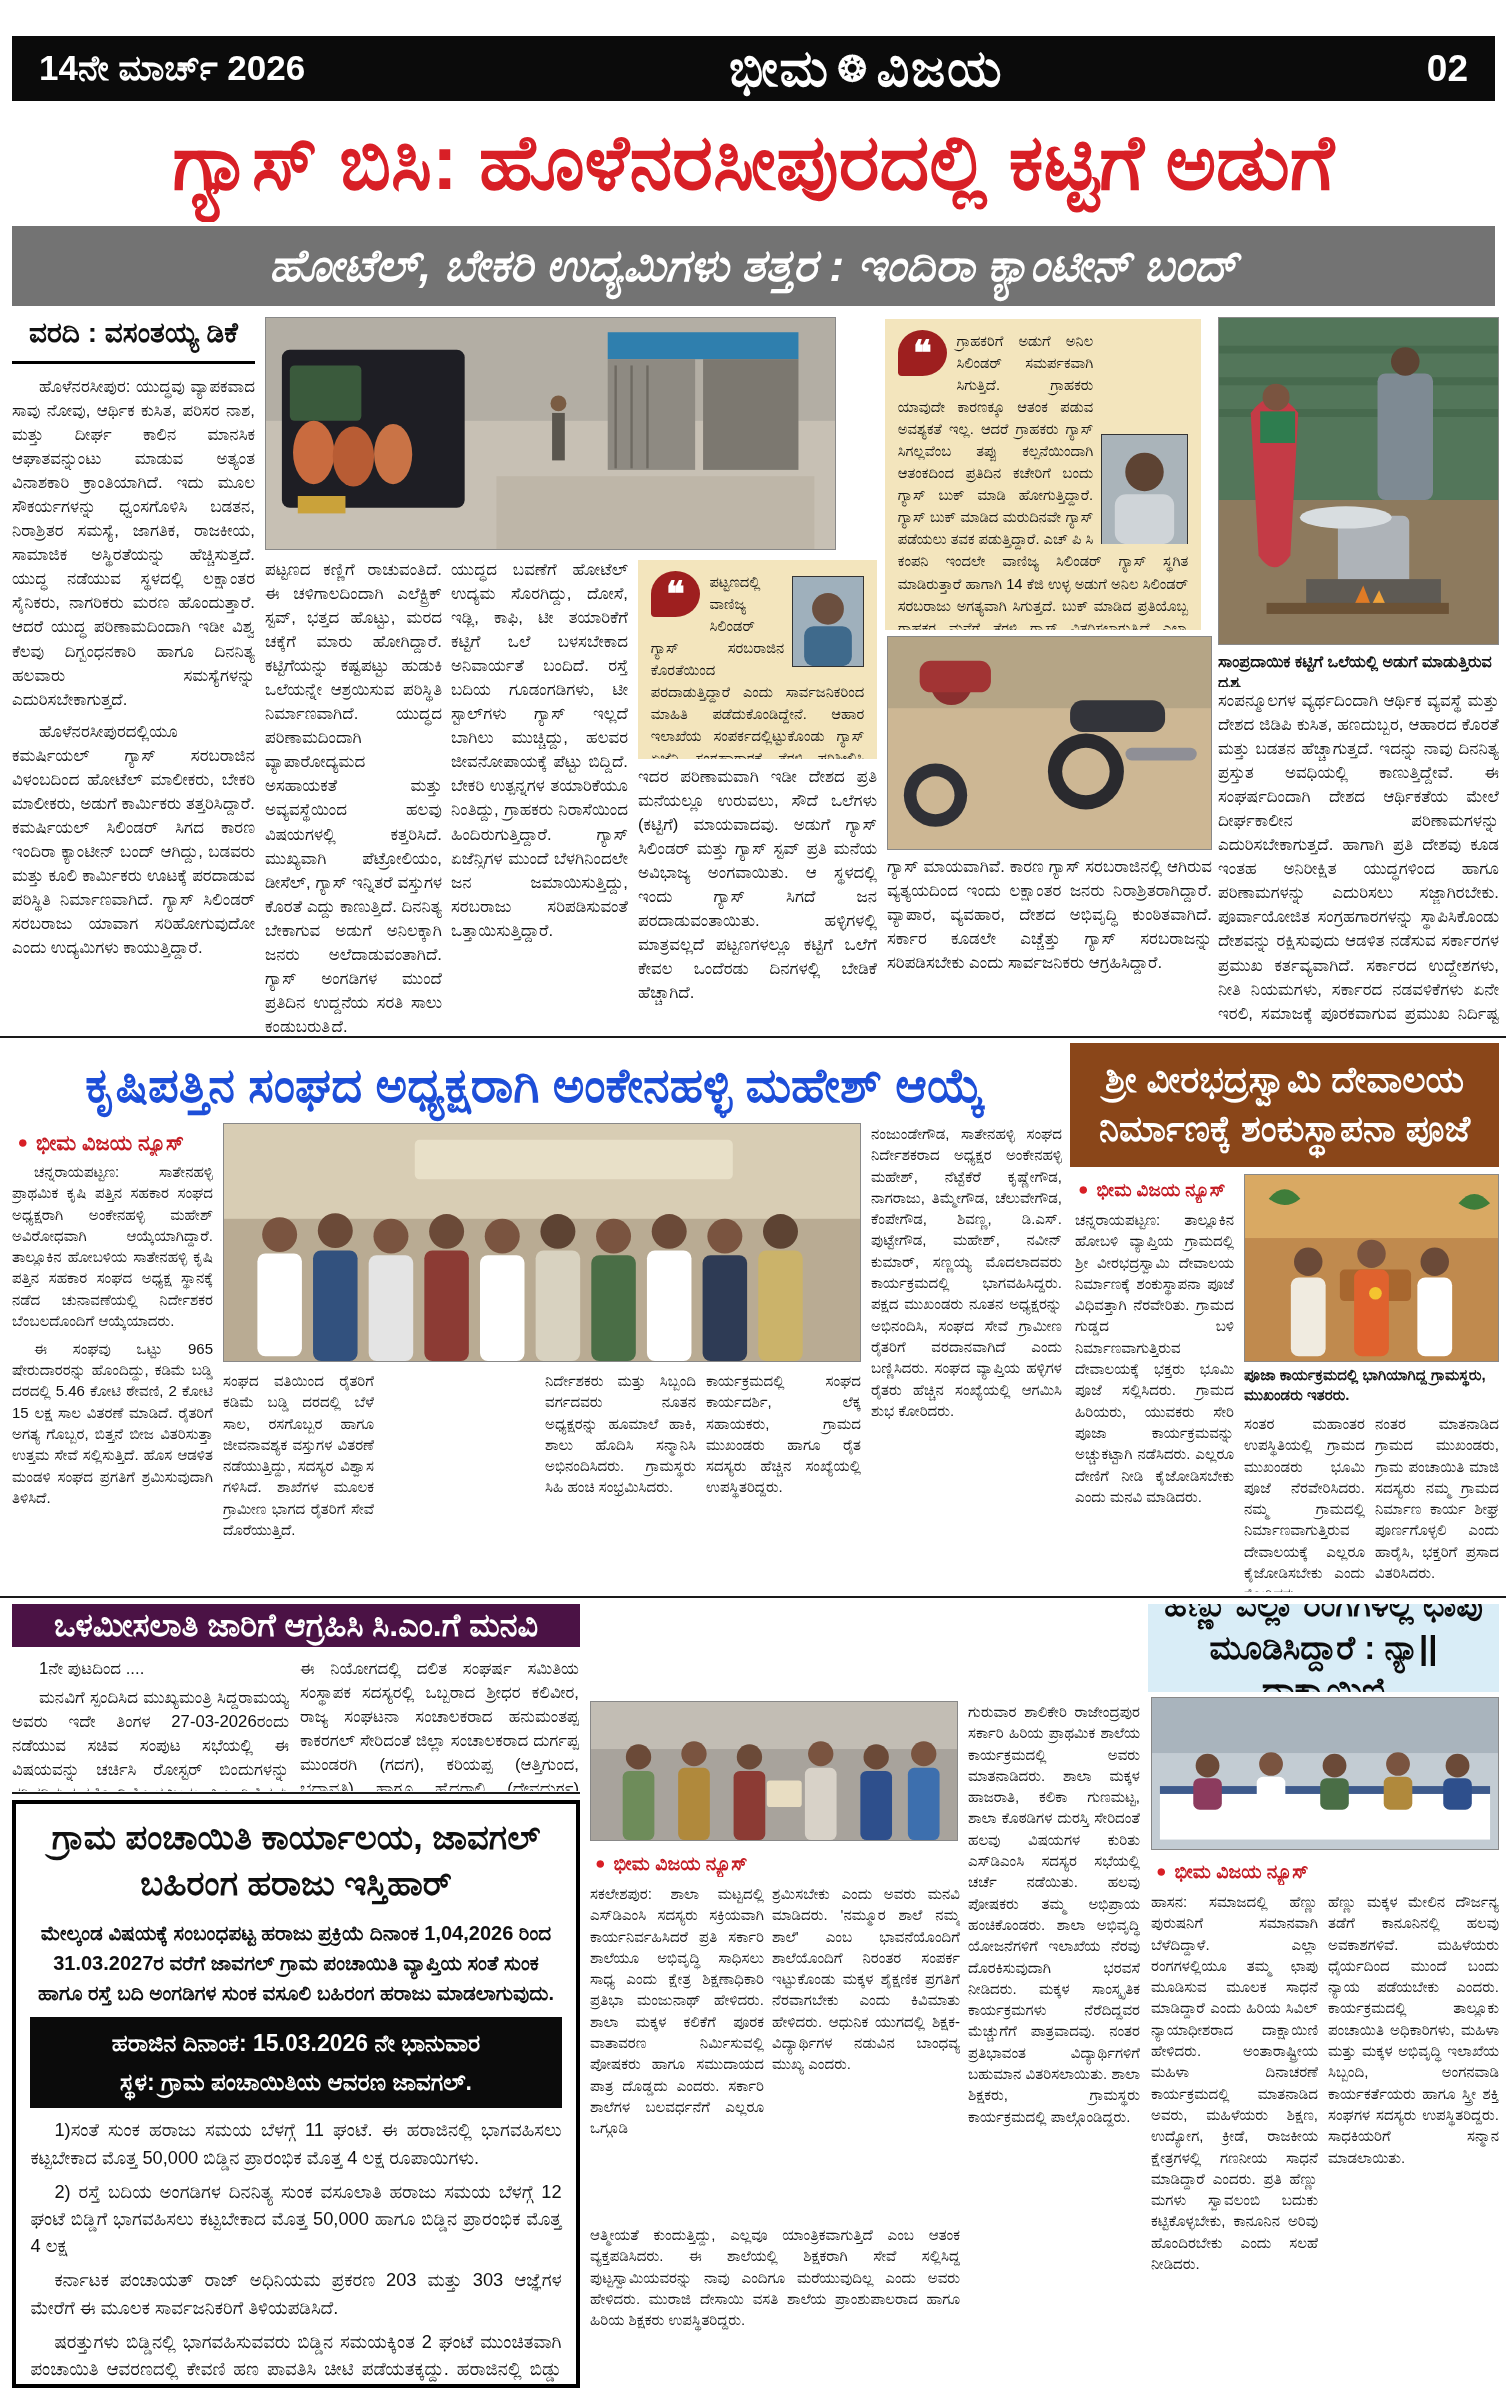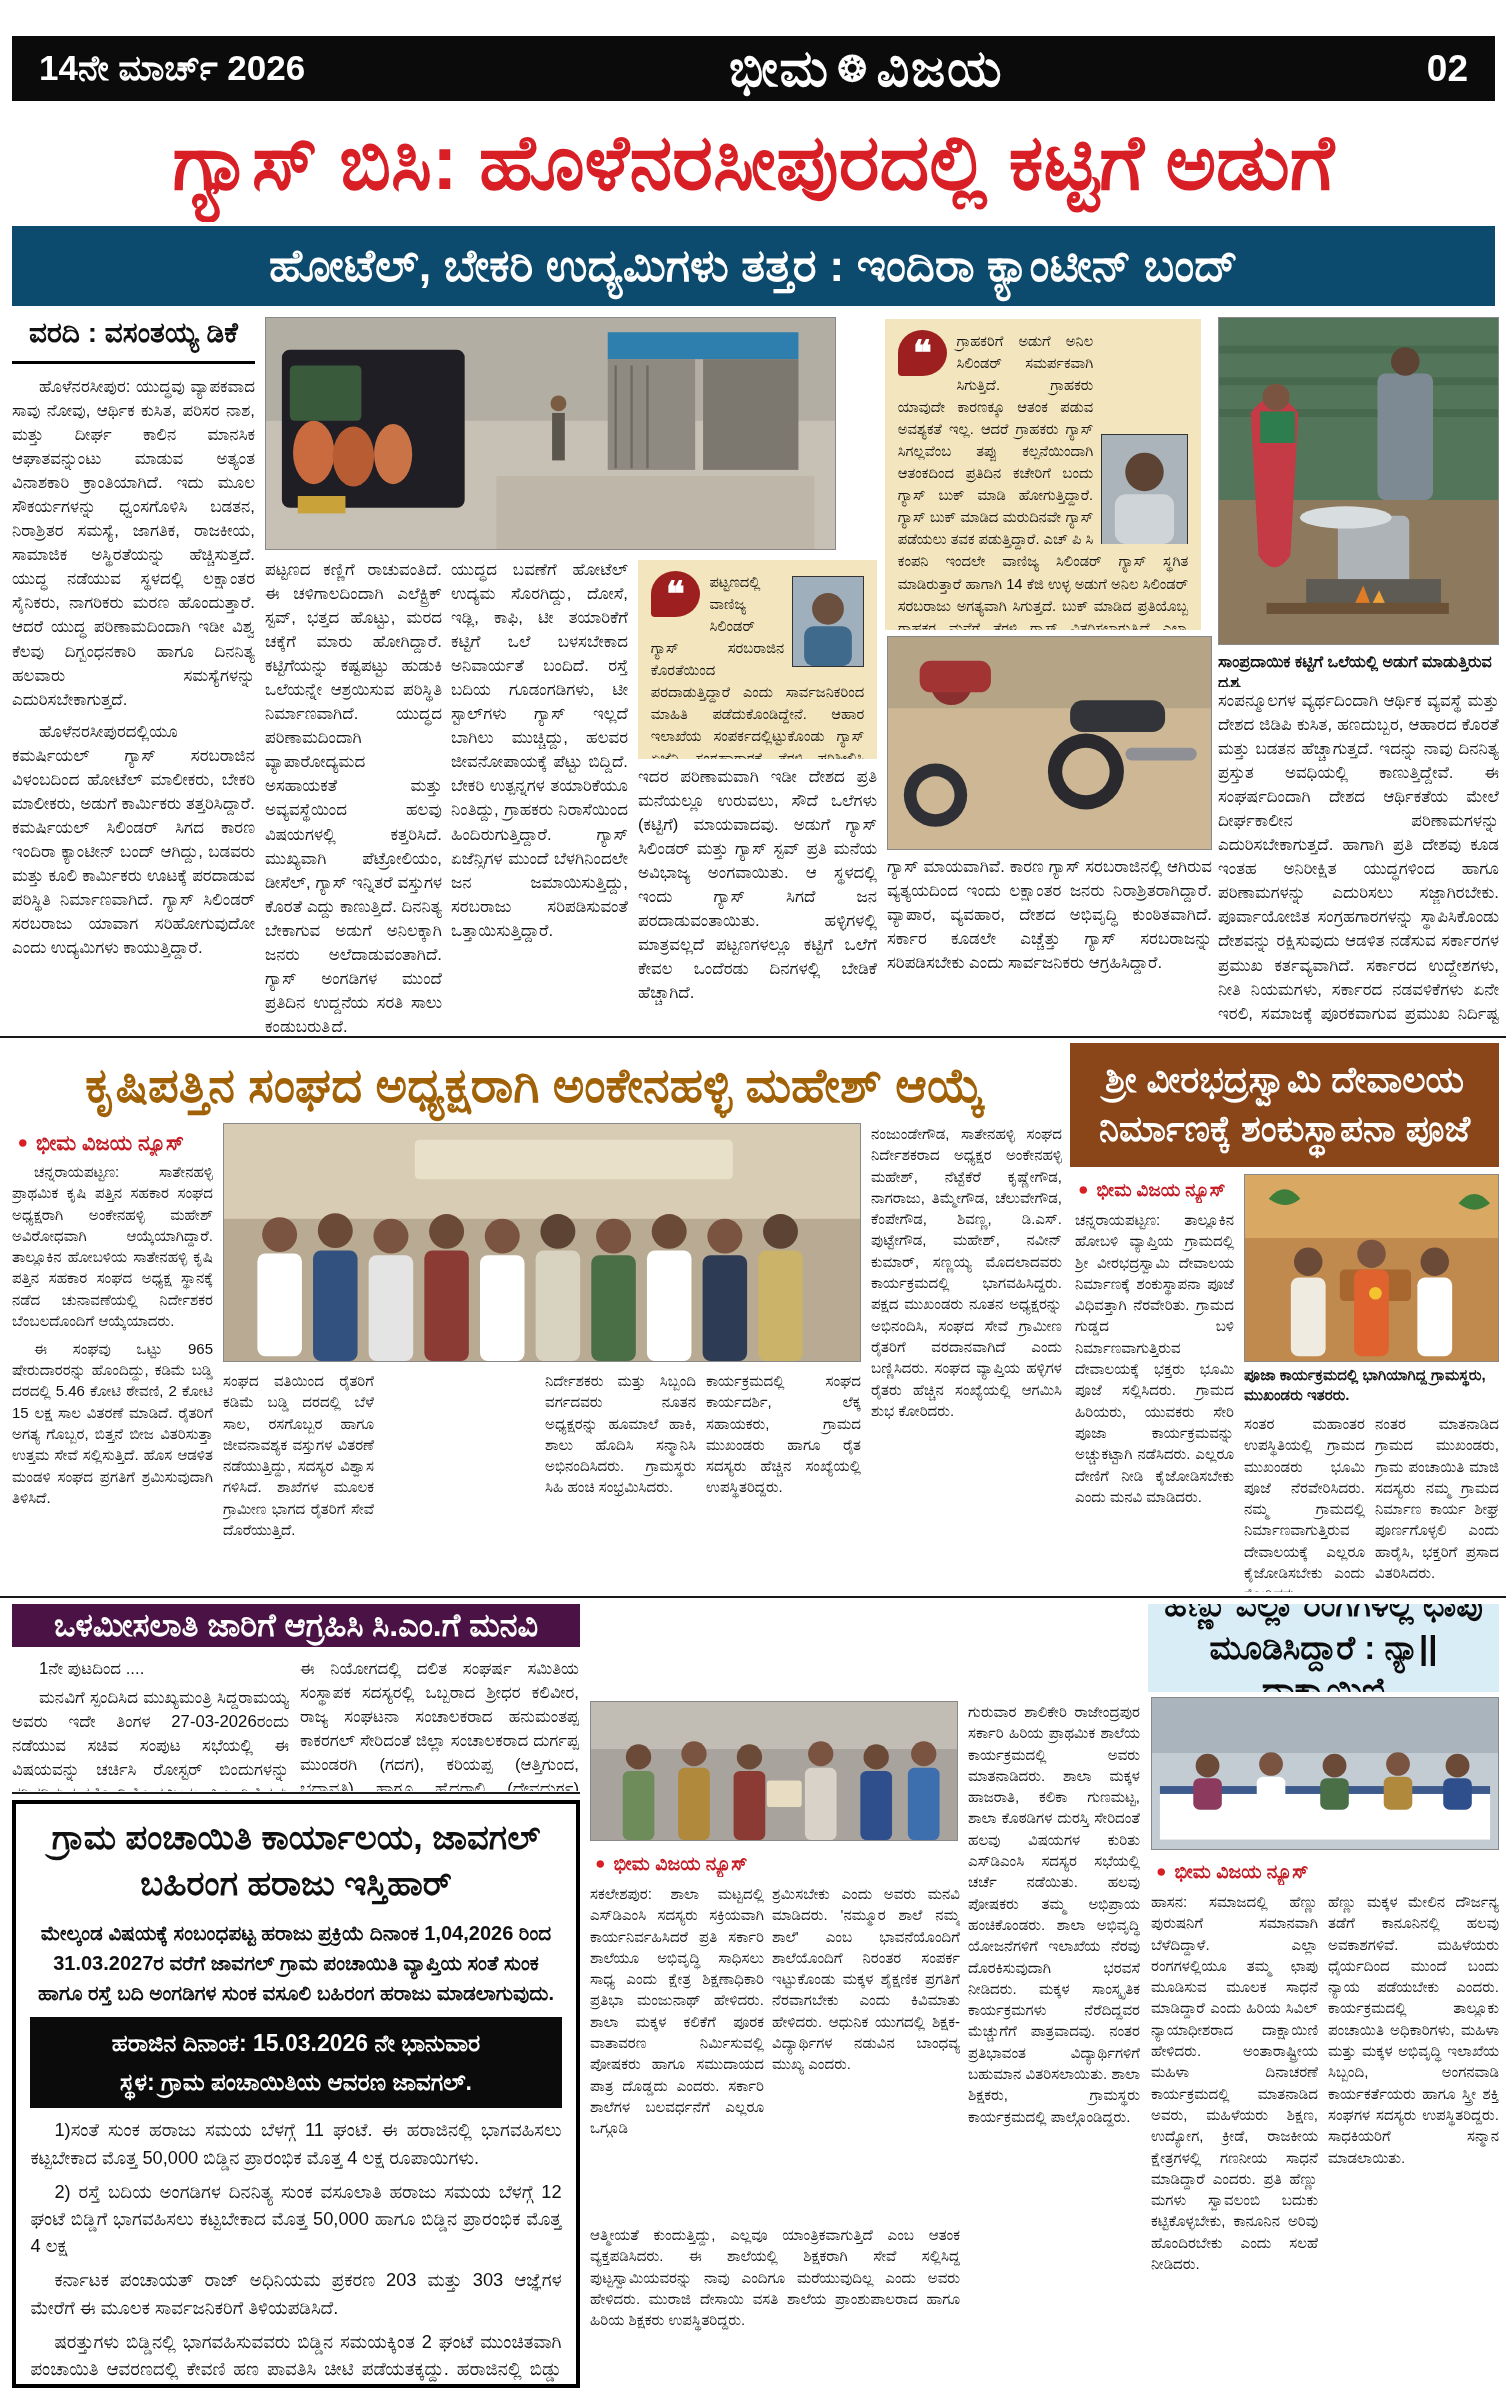--- a/index.html
+++ b/index.html
@@ -7,23 +7,23 @@
         font-family:"Liberation Sans",sans-serif;color:#111;}
   .abs{position:absolute;box-sizing:border-box;overflow:hidden;}
   
   .header-bar{background:#0b0b0b;color:#fff;display:flex;align-items:center;justify-content:space-between;padding:0 27px;}
   .header-date{font-size:35px;font-weight:bold;}
   .masthead{font-size:51px;font-weight:bold;letter-spacing:1.6px;display:flex;align-items:center;gap:8px;}
   .masthead-icon{font-size:35px;line-height:1;}
   .page-num{font-size:37px;font-weight:bold;}
   
   .headline-main{color:#d81f26;font-weight:bold;font-size:77px;text-align:center;line-height:1.05;white-space:nowrap;}
-  .banner-blue{background:#0c4a6e;color:#fff;font-weight:bold;font-size:45px;text-align:left;
-               display:flex;align-items:center;justify-content:center;white-space:nowrap;}
-  .headline-green{color:#a16207;font-weight:bold;font-size:48px;text-align:center;line-height:1.1;white-space:nowrap;}
+  .banner-blue{background:#737373;color:#fff;font-weight:bold;font-size:45px;text-align:left;
+               display:flex;align-items:center;justify-content:center;white-space:nowrap;font-style:italic;}
+  .headline-green{color:#1d4ed8;font-weight:bold;font-size:48px;text-align:center;line-height:1.1;white-space:nowrap;}
   .box-brown{background:#8a4619;color:#fff;font-weight:bold;font-size:36px;text-align:center;
              display:flex;align-items:center;justify-content:center;line-height:1.35;padding:4.8px 11px;}
   .box-purple{background:#4b1245;color:#fff;font-weight:bold;font-size:32px;text-align:center;
               display:flex;align-items:center;justify-content:center;white-space:nowrap;}
   .headline-red-sm{color:#d81f26;font-weight:bold;font-size:40px;text-align:center;line-height:1.2;}
   .box-ltblue{background:#d9edf7;color:#0c0c0c;font-weight:bold;font-size:33px;text-align:center;
               display:flex;align-items:center;justify-content:center;line-height:1.3;padding:3.2px 8px;}
   
   .byline{font-size:28px;font-weight:bold;text-align:center;padding-bottom:11px;border-bottom:3.2px solid #000;}
   .body-text{font-size:16.7px;line-height:1.44;text-align:justify;}

